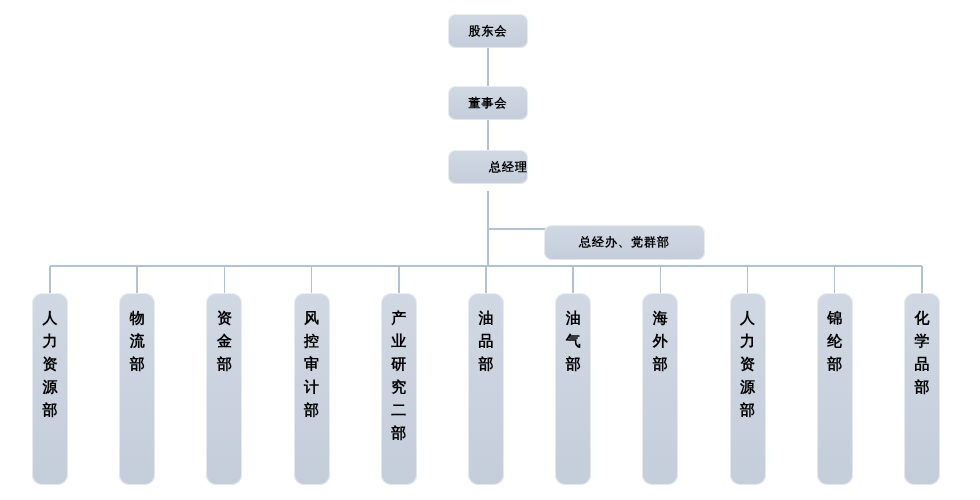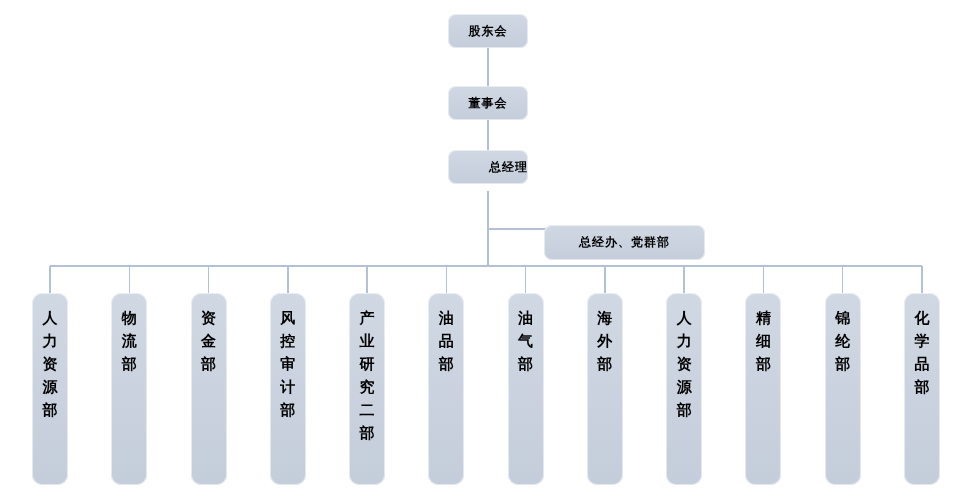--- a/index.html
+++ b/index.html
@@ -132,23 +132,20 @@
     <div class="dept">
         <span class="dept-label">油气部</span>
       </div>
     <div class="dept">
         <span class="dept-label">海外部</span>
       </div>
     <div class="dept">
         <span class="dept-label">人力资源部</span>
       </div>
     <div class="dept">
-        <span class="dept-label">精细部</span>
-      </div>
-    <div class="dept">
         <span class="dept-label">锦纶部</span>
       </div>
     <div class="dept">
         <span class="dept-label">化学品部</span>
       </div>
   </div>
 
 </div>
 
 </body></html>

